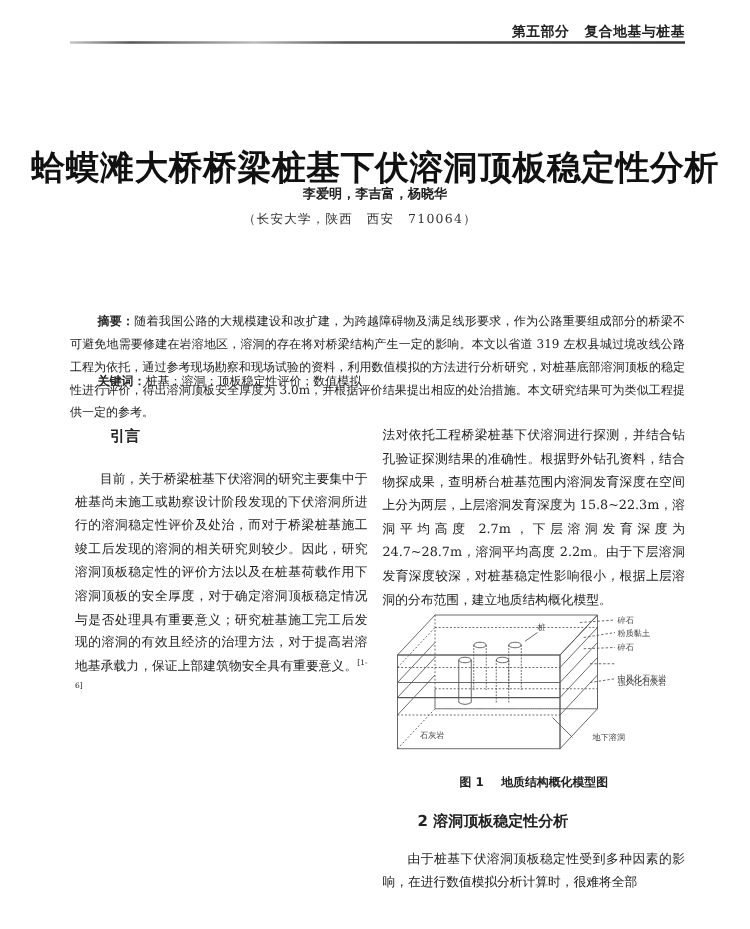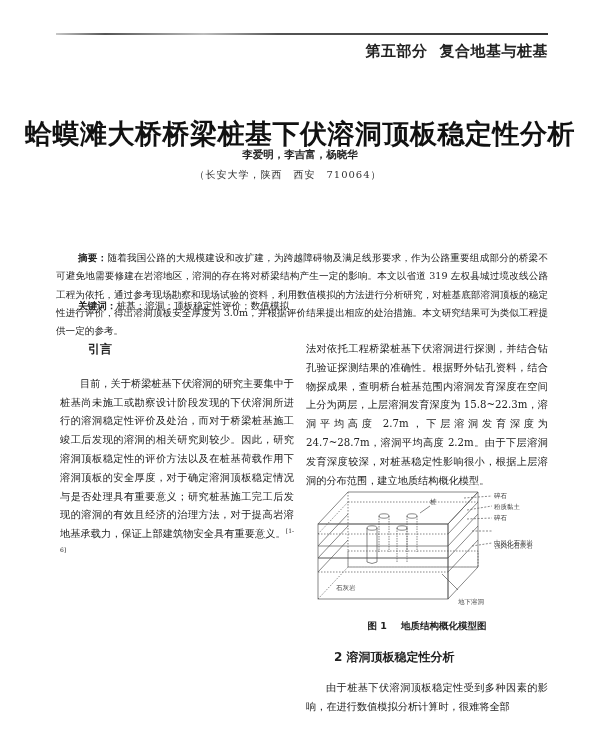--- a/index.html
+++ b/index.html
@@ -1,20 +1,20 @@
 <!DOCTYPE html>
 <html><head>
 <meta charset="utf-8">
 <style>
   * { margin: 0; padding: 0; box-sizing: border-box; }
   html, body { width: 600px; height: 743px; background: #ffffff; overflow: hidden; }
   body { position: relative; font-family: "DejaVu Serif", "Liberation Serif", serif; color: #1a1a1a; }
 
   .running-head { position: absolute; left: 56px; top: 18px; width: 492px; height: 14px;
-    text-align: right; font-family: "DejaVu Sans", sans-serif; font-weight: bold; font-size: 15px; color: #222; letter-spacing: 0.5px; margin-top: 24px; }
+    text-align: right; font-family: "DejaVu Sans", sans-serif; font-weight: bold; font-size: 11px; color: #222; letter-spacing: 0.5px; }
   .running-head .gap { display: inline-block; width: 12px; }
   .head-rule { position: absolute; left: 56px; top: 33px; width: 492px; height: 1.5px; background: linear-gradient(90deg, #c8c8c8 0%, #555 10%, #bdbdbd 30%, #555 45%, #333 100%); }
 
   .title { position: absolute; left: 0; top: 116px; width: 600px; text-align: center;
     font-family: "DejaVu Serif", serif; font-weight: bold; font-size: 27px; letter-spacing: 0.5px; color: #111; }
   .authors { position: absolute; left: 0; top: 148px; width: 600px; text-align: center;
     font-family: "DejaVu Sans", sans-serif; font-weight: bold; font-size: 10.5px; color: #222; }
   .affil { position: absolute; left: 0; top: 168px; width: 576px; text-align: center;
     font-size: 10px; color: #333; letter-spacing: 1px; }
 
@@ -128,21 +128,21 @@
       <line x1="130" y1="90" x2="146" y2="106"></line>
     </g>
   </svg>
   <span class="fig-label" style="left:118px; top:14px;">桩</span>
   <span class="fig-label" style="left:182px; top:8px;">碎石</span>
   <span class="fig-label" style="left:182px; top:19px;">粉质黏土</span>
   <span class="fig-label" style="left:182px; top:30px;">碎石</span>
   <span class="fig-label" style="left:182px; top:58px;">强风化石灰岩</span>
   <span class="fig-label" style="left:182px; top:55px;">中风化石灰岩</span>
   <span class="fig-label" style="left:24px; top:100px;">石灰岩</span>
-  <span class="fig-label" style="left:146px; top:102px;margin-top:12px;">地下溶洞</span>
+  <span class="fig-label" style="left:162px; top:102px;">地下溶洞</span>
 </div>
 
 <div class="caption">
   <span>图 1</span><span class="gap"></span><span>地质结构概化模型图</span>
 </div>
 
 <div class="col" style="left:306px; top:648px; width:242px;">
   <div class="h1" style="margin-bottom:12px;">2 溶洞顶板稳定性分析</div>
   <div class="para">由于桩基下伏溶洞顶板稳定性受到多种因素的影响，在进行数值模拟分析计算时，很难将全部</div>
 </div>

